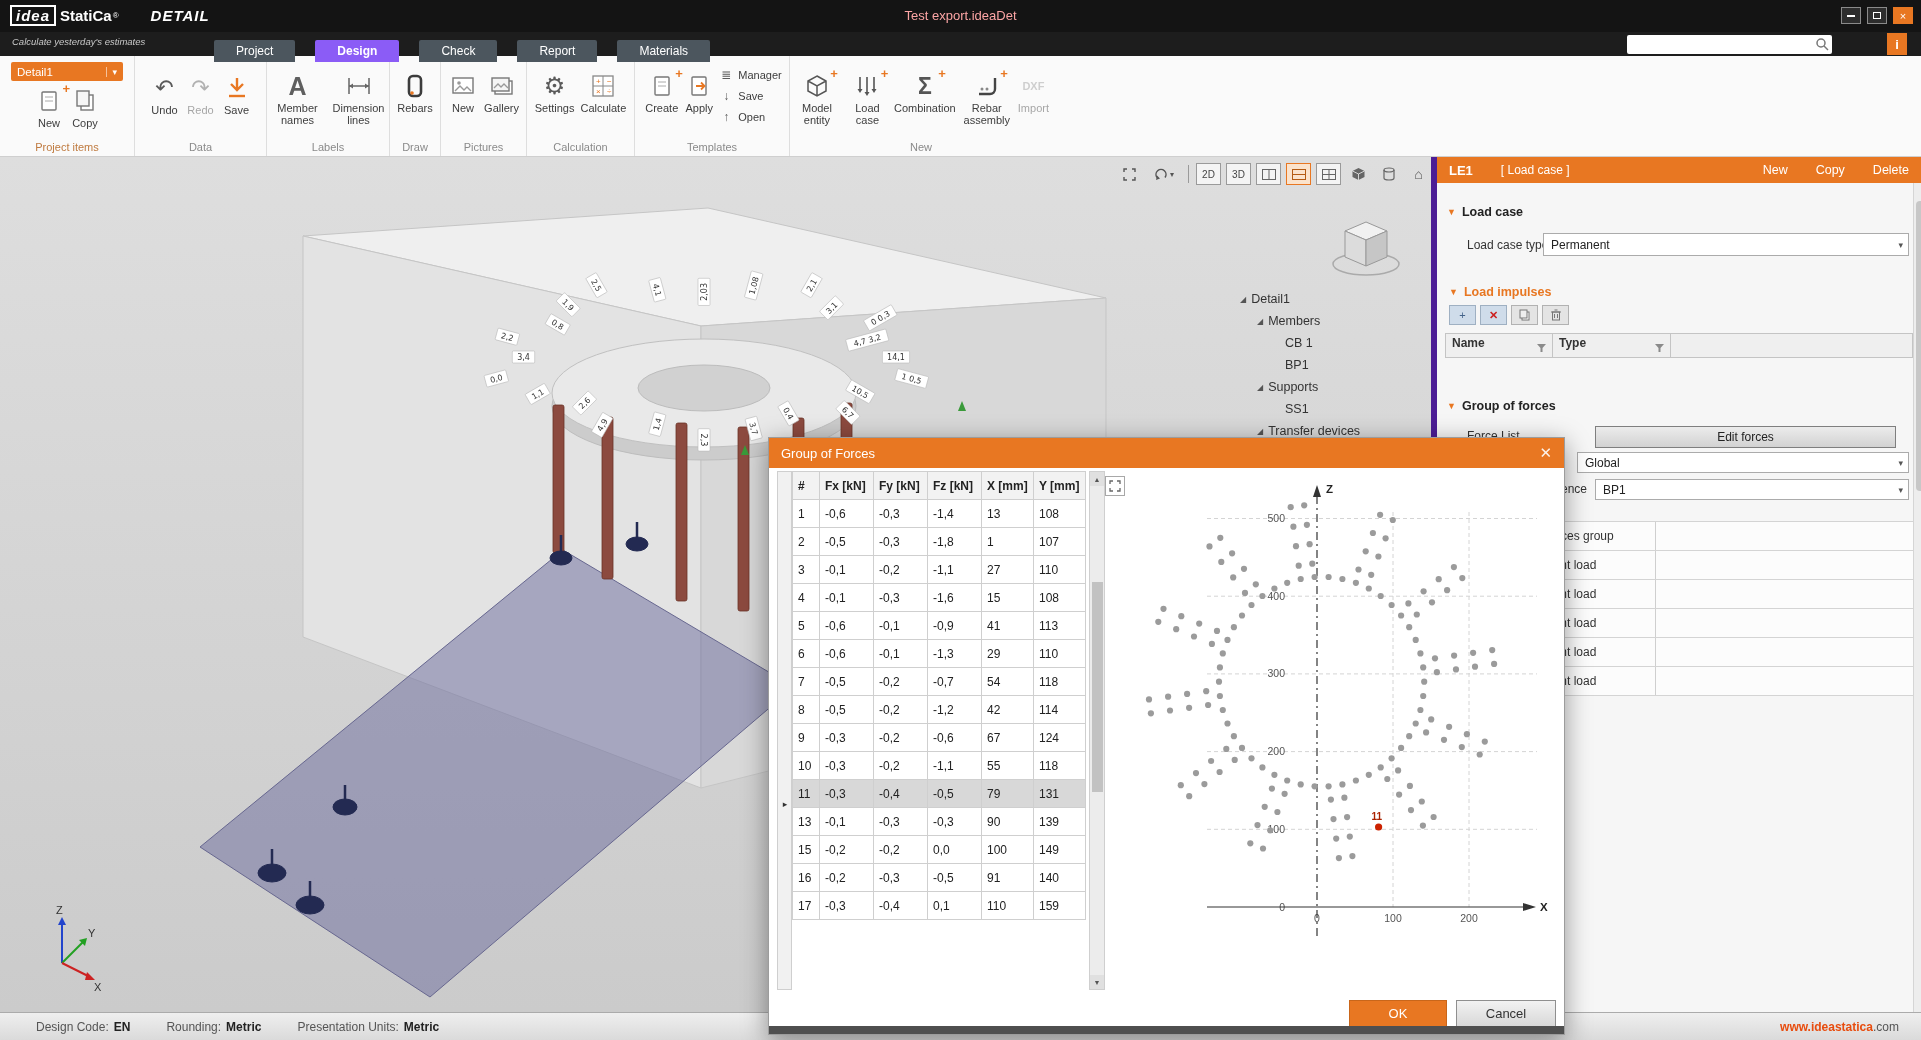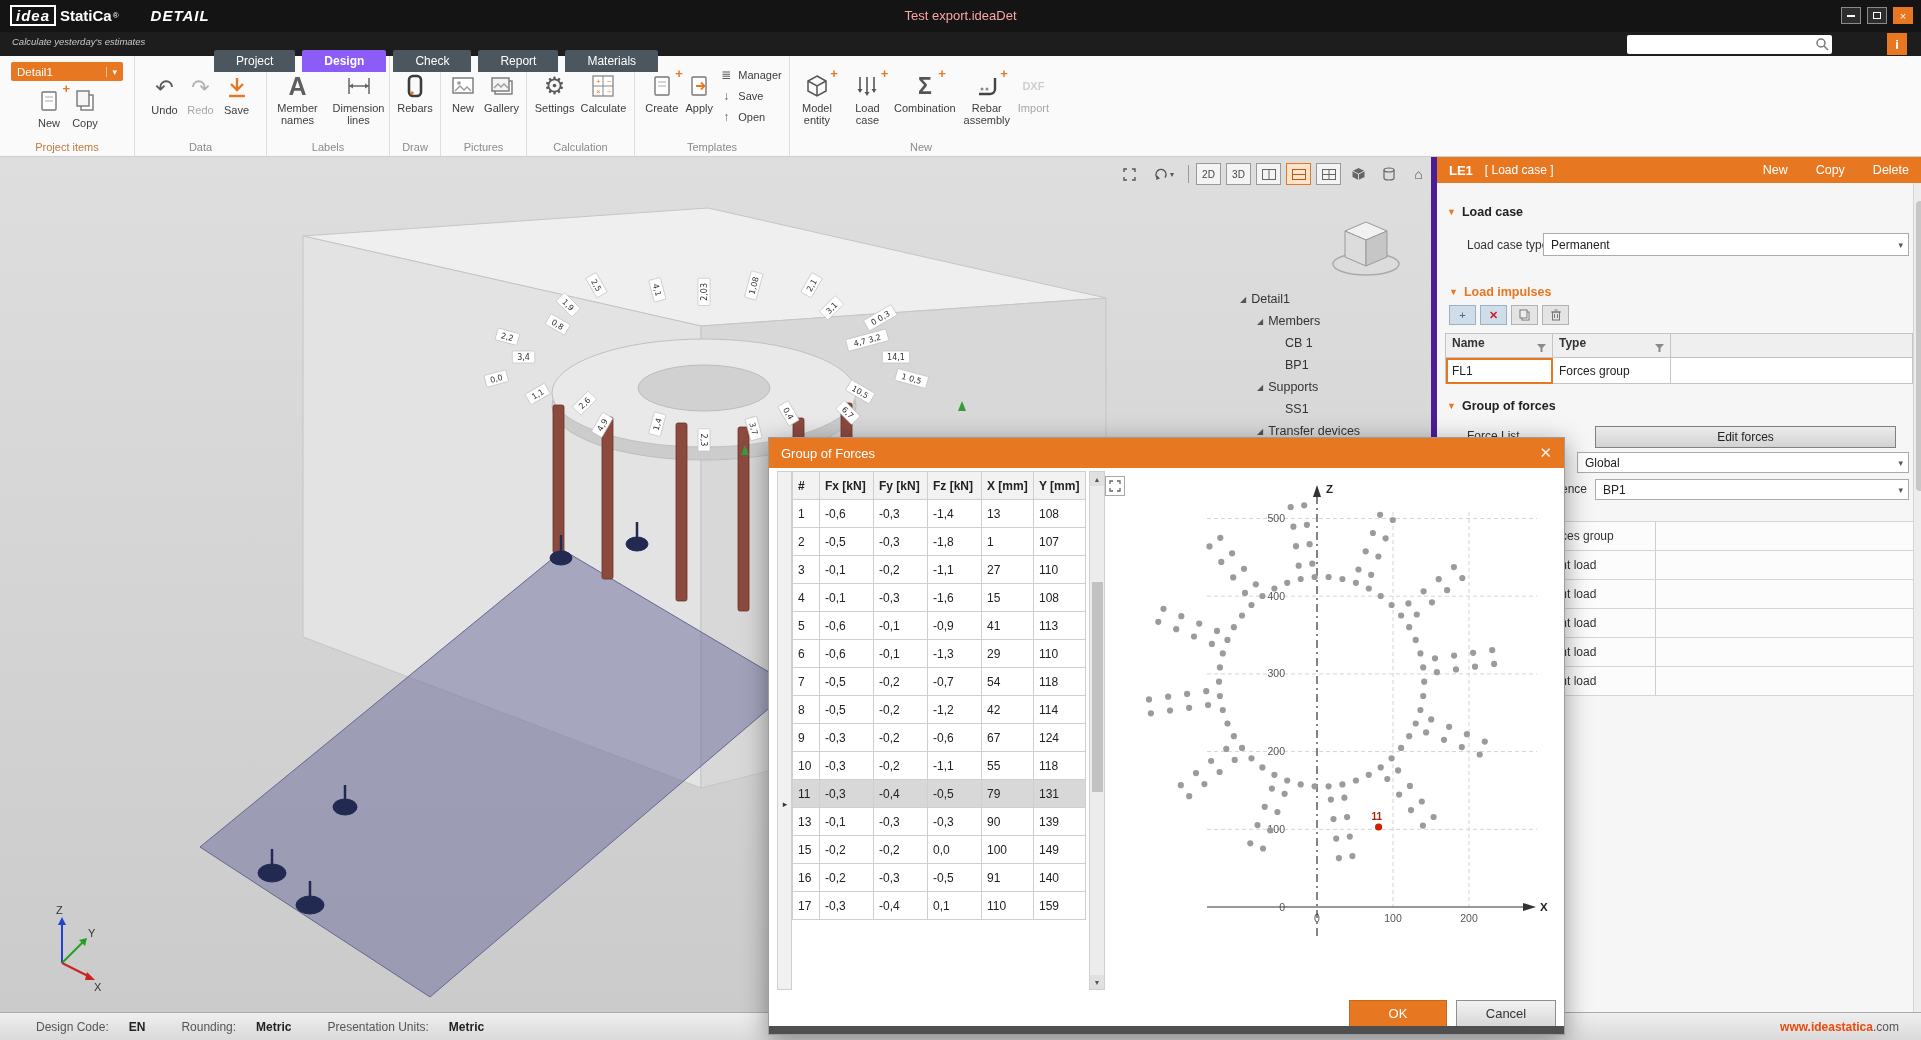--- a/index.html
+++ b/index.html
@@ -16,21 +16,21 @@
   .tagline { position:absolute; left:12px; top:36px; font-size:9.5px; font-style:italic; color:#c9c9c9; z-index:45; }
   .doc-title { position:absolute; left:0; top:8px; width:100%; text-align:center; font-size:13px; color:#fca5a5; pointer-events:none; }
   .winbtns { position:absolute; right:8px; top:7px; display:flex; gap:6px; }
   .winbtn { width:20px; height:17px; background:#2d2d2d; border:1px solid #8a8a8a; color:#fff; display:flex; align-items:center; justify-content:center; font-size:11px; cursor:pointer; }
   .winbtn.close { background:#e87722; border-color:#e87722; }
   .winbtn .bar { width:8px; height:2px; background:#fff; }
   .winbtn .box { width:8px; height:7px; border:1px solid #fff; }
 
   
   .tabrow { position:absolute; left:0; top:32px; width:1921px; height:24px; background:#1d1d1d; z-index:39; }
-  .tab-strip { position:absolute; left:214px; top:18px; display:flex; gap:7px; }
+  .tab-strip { position:absolute; left:214px; top:8px; display:flex; gap:20px; }
   .tab { height:22px; padding:0 22px; display:flex; align-items:center; color:#fff; font-size:12px; background:#4c565e; border-radius:2px 2px 0 0; cursor:pointer; }
   .tab.active { background:#8b5cf6; font-weight:bold; }
   .searchbox { position:absolute; left:1627px; top:3px; width:205px; height:19px; background:#fff; border-radius:2px; }
   .searchbox input { position:absolute; left:4px; top:1px; width:180px; height:16px; border:none; outline:none; font-size:11px; background:transparent; }
   .search-ic { position:absolute; right:3px; top:2px; }
   .infobtn { position:absolute; left:1887px; top:1px; width:20px; height:22px; background:#e87722; color:#fff; font-weight:bold; font-size:13px; display:flex; align-items:center; justify-content:center; cursor:pointer; }
 
   
   .ribbon { position:absolute; left:0; top:56px; width:1921px; height:101px; background:#fafafa; border-bottom:1px solid #cfcfcf; display:flex; z-index:38; }
   .rgroup { position:relative; height:100%; border-right:1px solid #dedede; display:flex; align-items:flex-start; justify-content:center; padding-top:4px; }
@@ -60,21 +60,21 @@
   .vsep { width:1px; height:18px; background:#9a9a9a; margin:0 2px; }
   .navcube { position:absolute; left:1329px; top:49px; z-index:5; }
   .tree { position:absolute; left:1236px; top:131px; width:190px; z-index:5; }
   .tree-item { height:22px; display:flex; align-items:center; font-size:12.5px; color:#333; cursor:pointer; }
   .tree-exp { font-size:8px; color:#555; margin-right:5px; }
 
   
   .rightpanel { position:absolute; left:1431px; top:157px; width:490px; height:855px; background:#f6f6f6; border-left:6px solid #4c1d95; z-index:10; }
   .rp-header { position:absolute; left:0; top:0; width:100%; height:26px; background:#e87722; color:#fff; display:flex; align-items:center; padding:0 12px; }
   .rp-title { font-weight:bold; font-size:13px; }
-  .rp-sub { font-size:12px; margin-left:12px;text-align:center; }
+  .rp-sub { font-size:12px; margin-left:28px;text-align:center; }
   .rp-actions { margin-left:auto; display:flex; gap:28px; font-size:12.5px; }
   .rp-actions span { cursor:pointer; }
   .sec-title { position:absolute; display:flex; align-items:center; gap:6px; font-weight:bold; font-size:12.5px; color:#222; }
   .sec-tri { color:#e87722; font-size:9px; }
   .sec-title.orange-text { color:#e87722; }
   .rp-label { position:absolute; font-size:12px; color:#333; }
   .dd { position:absolute; background:#fff; border:1px solid #ababab; font-size:12px; color:#222; display:flex; align-items:center; padding:0 7px; cursor:pointer; }
   .dd .caret { position:absolute; right:5px; font-size:9px; color:#555; }
   .imp-toolbar { position:absolute; left:12px; top:148px; display:flex; gap:4px; }
   .impbtn { width:27px; height:20px; background:#cfdcea; border:1px solid #9fb0c2; display:flex; align-items:center; justify-content:center; font-size:11px; color:#44638a; cursor:pointer; }
@@ -117,21 +117,21 @@
   .ticklabel { font-family:"Liberation Sans",sans-serif; font-size:10.5px; fill:#555; }
   .axlabel { font-family:"Liberation Sans",sans-serif; font-size:11.5px; fill:#222; font-weight:bold; }
   .hl-label { font-family:"Liberation Sans",sans-serif; font-size:10px; fill:#aa2200; font-weight:bold; }
   .dlg-ok { position:absolute; left:580px; top:562px; width:98px; height:27px; background:#e87722; border:1px solid #c9661a; color:#fff; font-size:13px; display:flex; align-items:center; justify-content:center; cursor:pointer; }
   .dlg-cancel { position:absolute; left:687px; top:562px; width:100px; height:27px; background:linear-gradient(#f2f2f2,#d8d8d8); border:1px solid #8f8f8f; color:#333; font-size:13px; display:flex; align-items:center; justify-content:center; cursor:pointer; }
   .dlg-footer { position:absolute; left:0; bottom:0; width:100%; height:8px; background:#4f4f4f; }
 
   
   .statusbar { position:absolute; left:0; top:1012px; width:1921px; height:28px; background:linear-gradient(#efefef,#dadada); border-top:1px solid #ababab; display:flex; align-items:center; font-size:12px; color:#555; z-index:15; }
   .sb-item { margin-left:36px; }
-  .sb-item b { color:#222; margin-left:20px; }
+  .sb-item b { color:#222; margin-left:5px; }
   .sb-link { margin-left:auto; margin-right:22px; }
   .sb-link .w { color:#e84c0e; font-weight:bold; }
   .sb-link .c { color:#555; }
 
   
   .ann-rect { fill:#ffffff; stroke:#b9b9b9; stroke-width:.6; }
   .ann-text { font-family:"DejaVu Sans",sans-serif; font-size:8px; fill:#333; }
 </style>
 </head>
 <body>
@@ -696,25 +696,20 @@
       </colgroup>
     <tbody>
         <tr>
       <th><span>Name</span><span class="funnel"><svg width="9" height="8" viewBox="0 0 9 8">
                 <path d="M0,0 H9 L5.5,4 V8 H3.5 V4 Z" fill="#8a8a8a"></path>
               </svg></span></th>
       <th><span>Type</span><span class="funnel"><svg width="9" height="8" viewBox="0 0 9 8">
                 <path d="M0,0 H9 L5.5,4 V8 H3.5 V4 Z" fill="#8a8a8a"></path>
               </svg></span></th>
       <th></th>
-    </tr>
-    <tr>
-      <td class="selcell">FL1</td>
-      <td>Forces group</td>
-      <td></td>
     </tr>
   </tbody>
     </table>
 
   <div class="sec-title" style="left:10px; top:242px">
     <span class="sec-tri">▼</span>
     <span>Group of forces</span>
   </div>
   <div class="rp-label" style="left:30px; top:272px">Force List</div>
   <div class="btn-edit">Edit forces</div>

